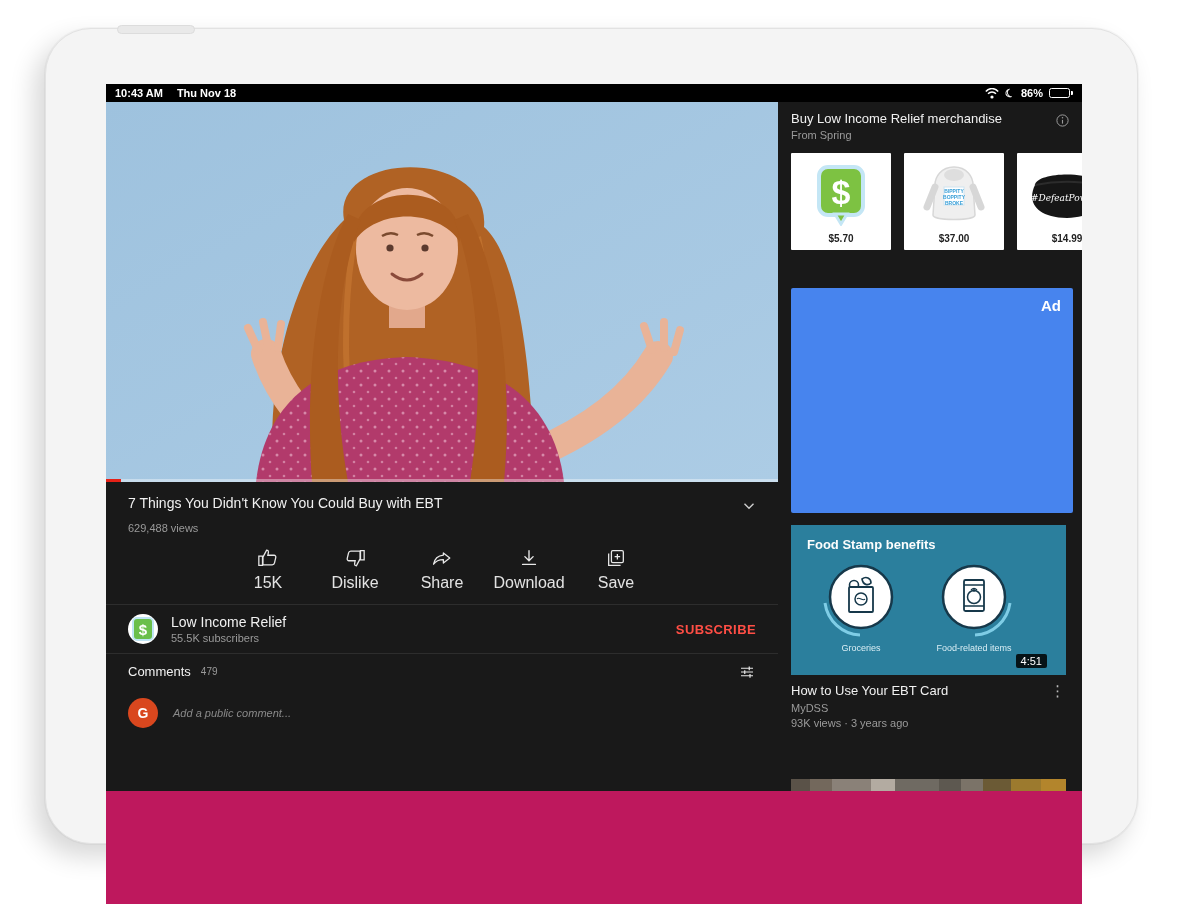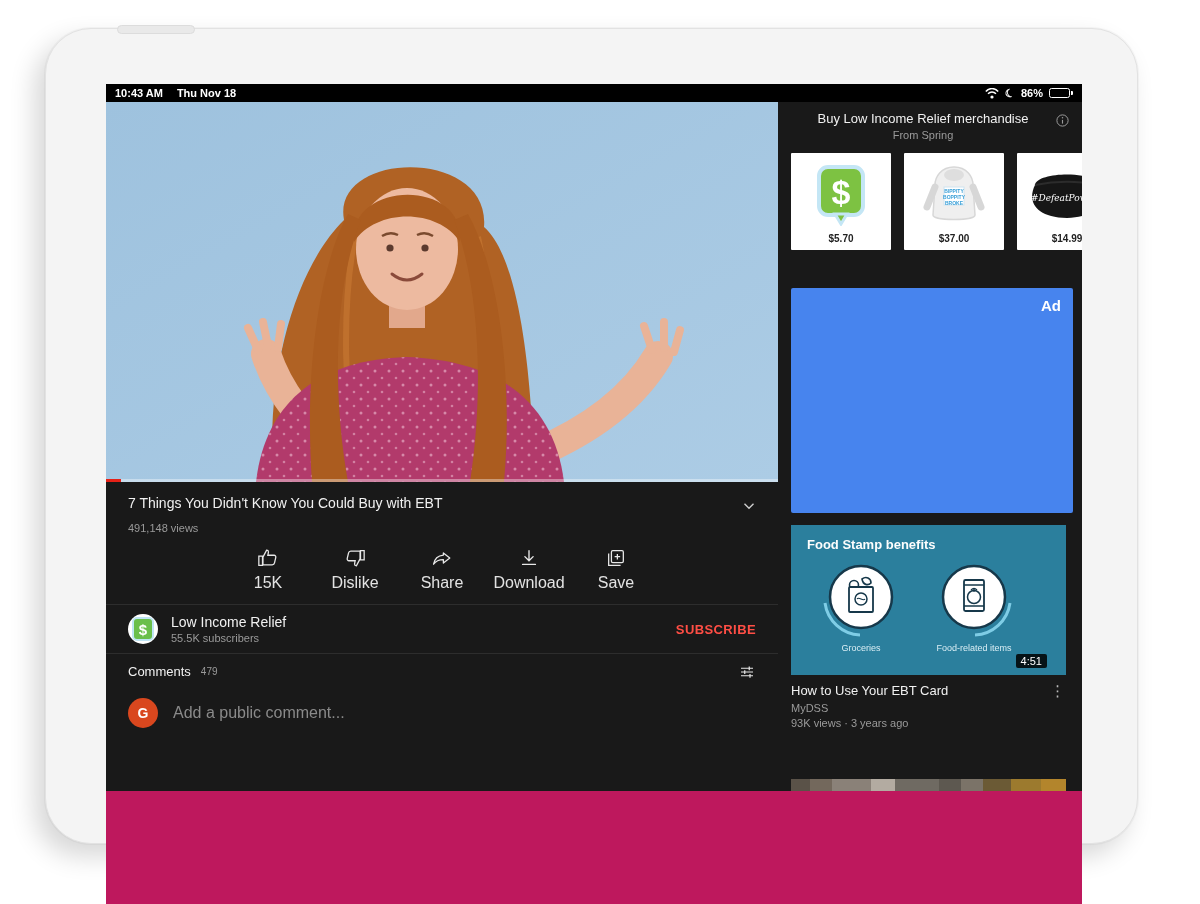--- a/index.html
+++ b/index.html
@@ -75,25 +75,25 @@
   .subscribe { font-size:13px; font-weight:bold; letter-spacing:.4px; }
 
   
   .comments-header { height:35px; display:flex; align-items:center; padding:0 22px; gap:10px; }
   .comments-title { font-size:13px; color:#f1f1f1; }
   .comments-count { font-size:10px; color:#9a9a9a; }
   .tune { margin-left:auto; }
   .comment-row { height:48px; display:flex; align-items:center; padding:0 22px; gap:15px; }
   .comment-avatar { width:30px; height:30px; border-radius:50%; display:flex; align-items:center;
     justify-content:center; font-size:14px; font-weight:bold; color:#fff; }
-  .comment-placeholder { font-size:16px; color:#8a8a8a; }
+  .comment-placeholder { font-size:11px; color:#8a8a8a;font-style:italic; }
 
   
   .merch-header { padding-top:9px; display:flex; align-items:flex-start; }
-  .merch-titles { flex:1;text-align:center; }
+  .merch-titles { flex:1; }
   .merch-title { font-size:13px; color:#f1f1f1; }
   .merch-source { font-size:11px; color:#9a9a9a; margin-top:3px; }
   .info-btn { margin:2px 12px 0 0; }
   .merch-row { margin-top:12px; display:flex; gap:13px; overflow:hidden; width:291px; }
   .merch-card { flex:0 0 100px; height:97px; background:#fff; border-radius:1px;
     display:flex; flex-direction:column; align-items:center; justify-content:flex-end; position:relative; overflow:hidden; }
   .merch-img { position:absolute; top:4px; left:0; right:0; bottom:18px; display:flex; align-items:center; justify-content:center; }
   .merch-price { font-size:10px; color:#222; padding-bottom:6px; font-weight:bold; }
 
   
@@ -195,21 +195,21 @@
             <div class="progress-fill" style="background: rgb(230, 33, 23);"></div>
           </div>
         </div>
 
         <div class="title-row">
           <div class="video-title">7 Things You Didn't Know You Could Buy with EBT</div>
           <svg class="icon chevron-btn" width="18" height="18" viewBox="0 0 24 24">
             <path d="M6 9 L12 15 L18 9" stroke="#cfcfcf" stroke-width="1.8" fill="none"></path>
           </svg>
         </div>
-        <div class="views">491,148 views</div>
+        <div class="views">629,488 views</div>
 
         <div class="actions">
           <div class="action">
             <svg class="icon" width="22" height="22" viewBox="0 0 24 24">
               <path d="M2 10 h4 v10 H2 Z M6.5 11 L10.5 3.5 C11.6 3.5 12.5 4.4 12.5 5.5 L11.8 9 H18.6 A1.9 1.9 0 0 1 20.5 11.3 L19.1 17.4 A2.6 2.6 0 0 1 16.6 19.5 H6.5 Z" stroke="#e8e8e8" stroke-width="1.4" fill="none"></path>
             </svg>
             <span class="action-label">15K</span>
           </div>
           <div class="action">
             <svg class="icon" width="22" height="22" viewBox="0 0 24 24">

